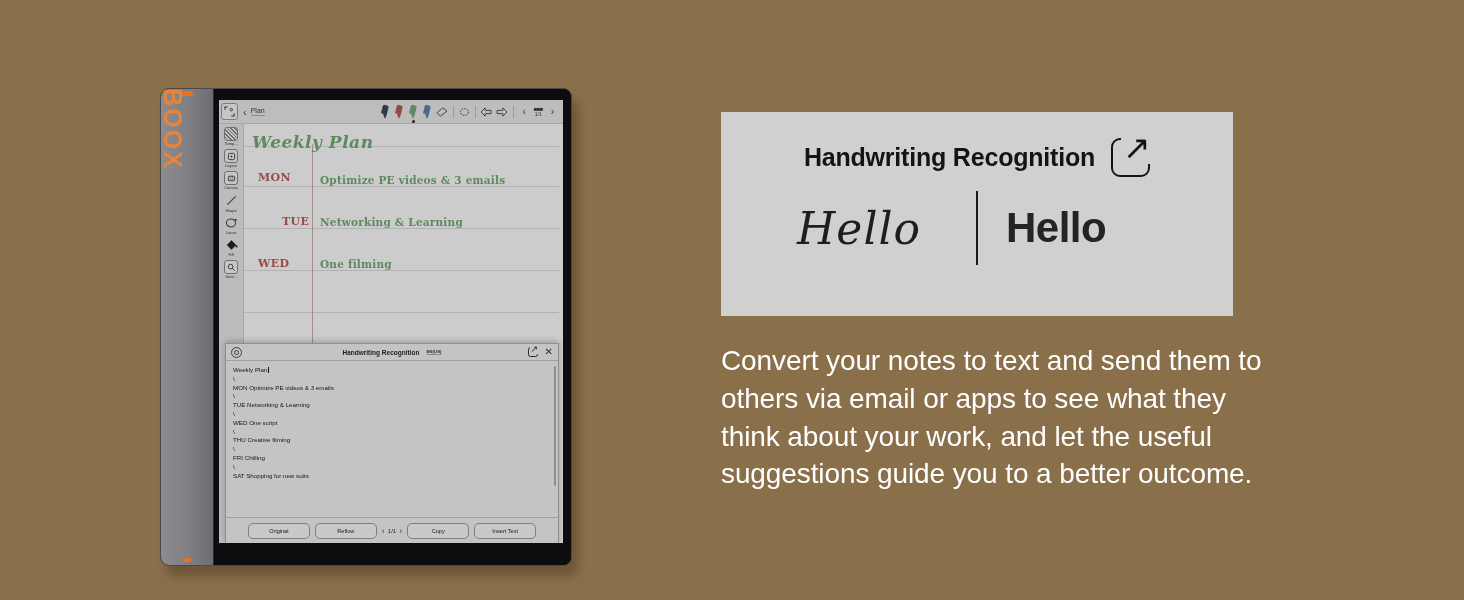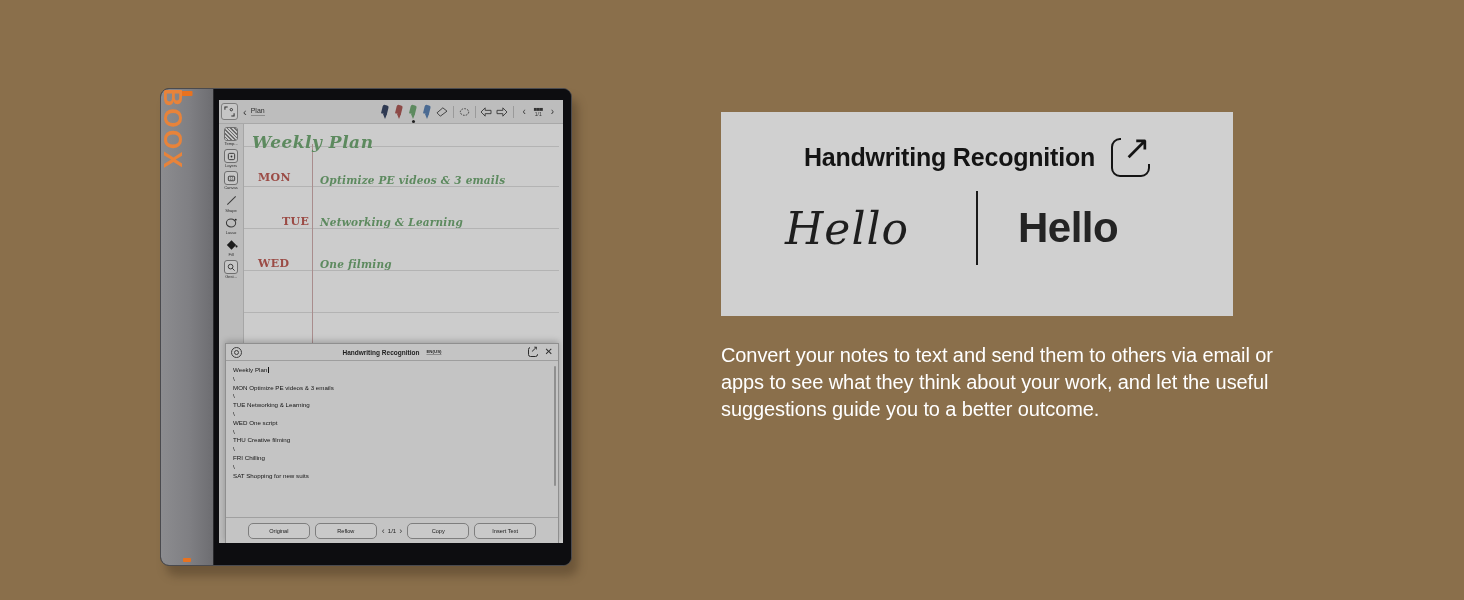--- a/index.html
+++ b/index.html
@@ -200,21 +200,21 @@
   .hw-red { color: #9b4b45; }
   .hw-title {
     font-size: 17px; font-style: italic; font-weight: 600;
     letter-spacing: .5px; transform: skewX(-9px);
   }
   .hw-day {
     font-size: 11px; font-weight: 700; letter-spacing: .4px;
     transform: skewX(-7px);
   }
   .hw-txt {
-    font-size: 10.5px; font-style: italic; font-weight: 600;
+    font-size: 10.5px; font-weight: 600;
     letter-spacing: .2px; transform: skewX(-10px);
   }
 
   
   #recog {
     position: absolute;
     left: 6px; right: 4px; bottom: 0;
     height: 200px;
     background: #c4c4c4;
     border: 1px solid #8f8f8f;
@@ -338,39 +338,39 @@
     left: 7px; right: 7px; top: 12px; bottom: 7px;
     background: #d0d0d0;
   }
   #promo-share .arr {
     position: absolute; left: 8px; top: -9px;
     font-size: 33px; line-height: 1; color: #141414;
     background: #d0d0d0; padding: 0 2px;
   }
   #promo-demo {
     margin-top: 14px;
-    display: flex; align-items: center; gap: 40px;
+    display: flex; align-items: center; gap: 28px;
   }
   #hw-hello {
     font-family: "DejaVu Serif", serif;
     font-size: 44px; font-style: italic; font-weight: 400;
     color: #1e1e1e; letter-spacing: 1px;
     transform: skewX(-7px);
     width: 178px; text-align: center;
   }
   #demo-div { width: 2px; height: 74px; background: #1a1a1a; }
   #txt-hello {
     font-size: 42px; font-weight: 700; color: #242424;
     letter-spacing: -.5px;
     width: 178px;
   }
   #paragraph {
     margin-top: 26px;
     color: #ffffff;
-    font-size: 20px;
+    font-size: 28px;
     line-height: 1.35;
     width: 556px;
     letter-spacing: -.1px;
   }
 </style>
 </head>
 <body>
 
 <div id="tablet-wrap">
   <div id="tablet-shadow"></div>

